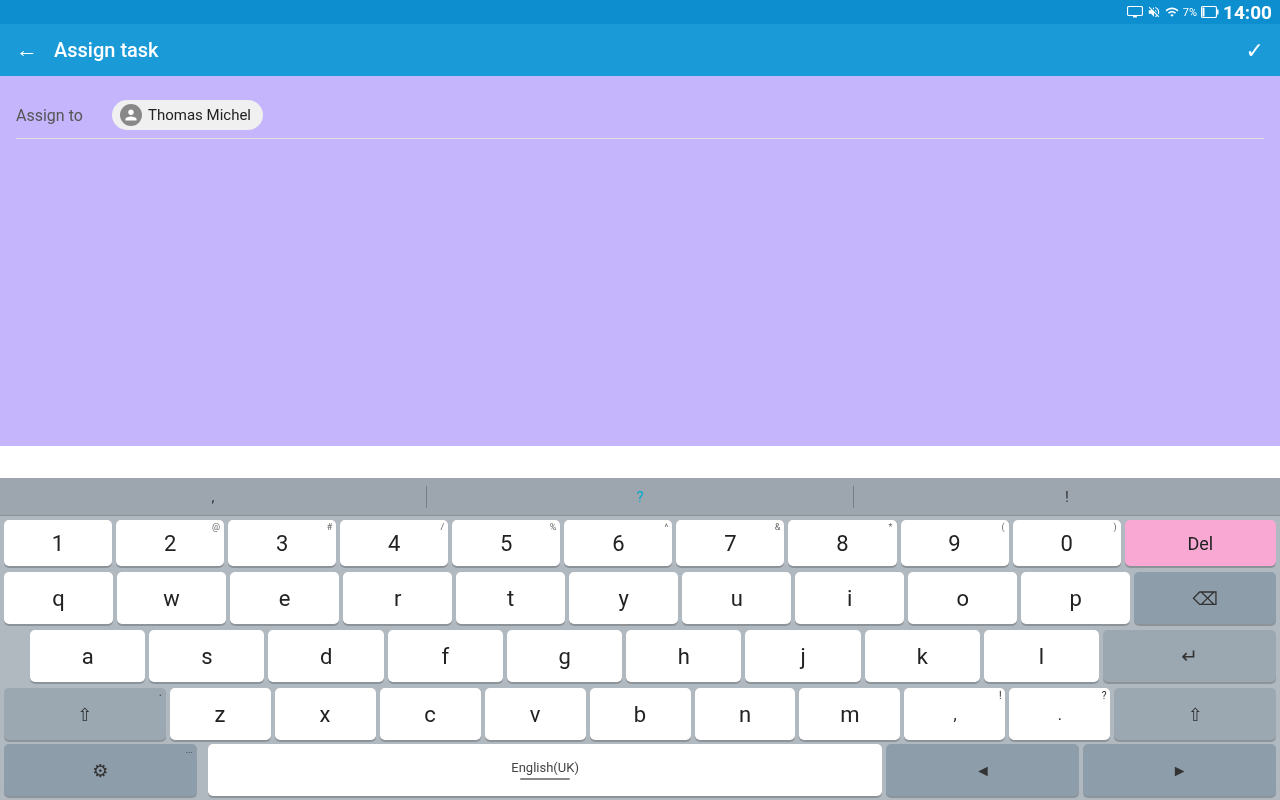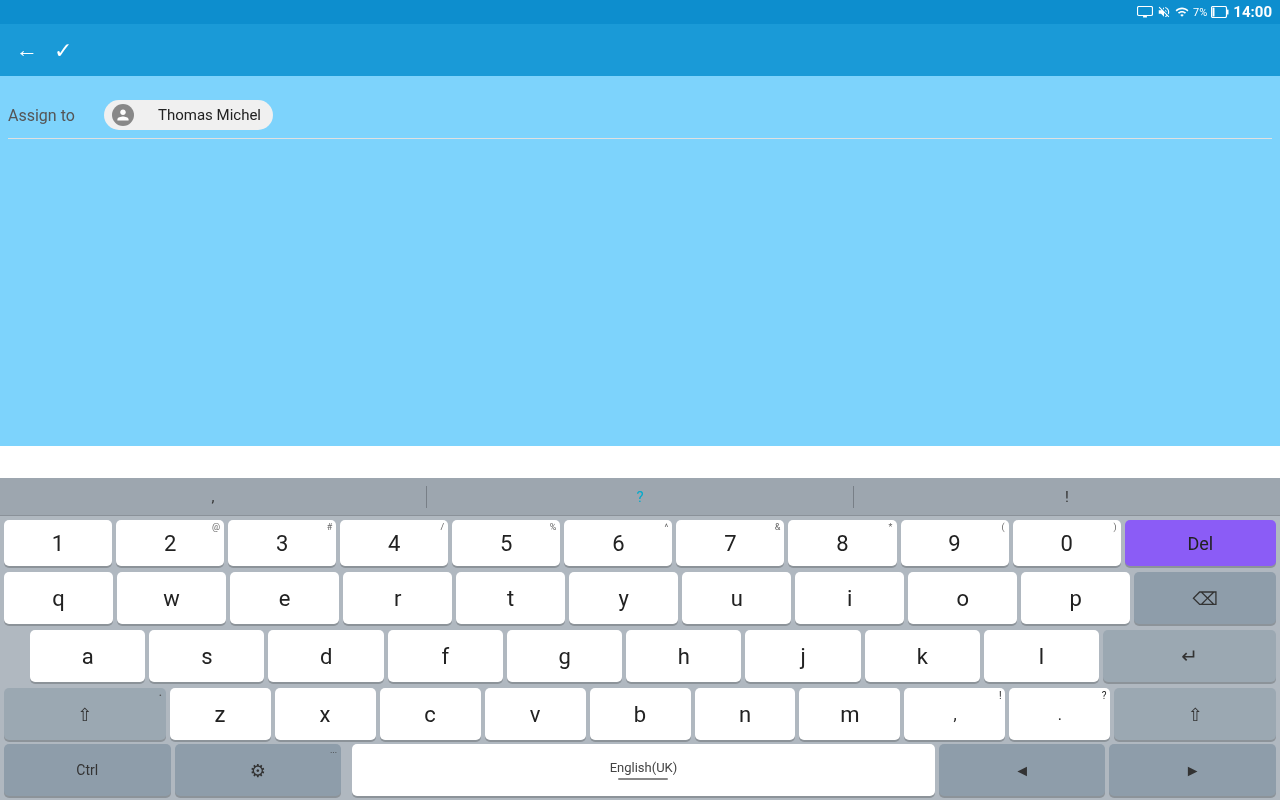--- a/index.html
+++ b/index.html
@@ -45,40 +45,40 @@
       flex: 1;
     }
     .app-bar .confirm-btn {
       color: white;
       font-size: 22px;
       cursor: pointer;
     }
 
     
     .content {
-      background: #7dd3fc;
-      padding: 16px 8px;
+      background: #c4b5fd;
+      padding: 16px 16px;
       min-height: 370px;
     }
     .assign-row {
       display: flex;
       align-items: center;
       gap: 16px;
       padding: 8px 0;
       border-bottom: 1px solid #e0e0e0;
     }
     .assign-label {
       color: #555;
       font-size: 16px;
       min-width: 80px;
     }
     .assignee-chip {
       display: flex;
       align-items: center;
-      gap: 24px;
+      gap: 6px;
       background: #f0f0f0;
       border-radius: 16px;
       padding: 4px 12px 4px 8px;
       cursor: pointer;
     }
     .assignee-avatar {
       width: 22px; height: 22px;
       border-radius: 50%;
       background: #888;
       display: flex; align-items: center; justify-content: center;
@@ -150,21 +150,21 @@
       position: absolute;
       top: 2px; right: 4px;
       font-size: 9px;
       color: #666;
     }
     .key.num-row { height: 46px; }
     .key.letter-row { height: 52px; }
     .key.bottom-row { height: 52px; }
     .key.bottom-bar { height: 52px; }
     .key.special-text { font-size: 14px; }
-    .key.del-key { background: #8b5cf6; font-size: 14px; flex: 1.4; }
+    .key.del-key { background: #f9a8d4; font-size: 14px; flex: 1.4; }
     .key.del-key span { font-size: 18px; }
     .key.enter-key { background: #9ba8b2; flex: 1.4; }
     .key.shift-key { background: #9ba8b2; flex: 1.6; }
     .space-bar {
       background: white;
       border-radius: 5px;
       width: 100%;
       height: 52px;
       display: flex;
       align-items: center;
@@ -196,26 +196,27 @@
       </svg>
     <svg width="14" height="14" viewBox="0 0 24 24" fill="white">
         <path d="M1 9l2 2c5.07-5.07 13.28-5.07 18.36-.01L23 9C16.93 2.93 7.08 2.93 1 9zm8 8l3 3 3-3c-1.65-1.66-4.34-1.66-6 0zm-4-4 2 2c2.76-2.76 7.24-2.76 10 0l2-2C15.14 9.14 8.87 9.14 5 13z"></path>
       </svg>
     <span style="color:white;font-size:11px;">7%</span>
     <svg width="18" height="12" viewBox="0 0 18 12" fill="none">
         <rect x="0.5" y="0.5" width="15" height="11" rx="1.5" stroke="white" stroke-width="1.2"></rect>
         <rect x="16" y="3.5" width="1.5" height="5" rx="0.5" fill="white"></rect>
         <rect x="1.5" y="1.5" width="2" height="9" rx="0.5" fill="white"></rect>
       </svg>
-    <span style="color:white;font-size:15px;font-weight:bold;">14:00</span>
+    <span style="color:white;font-size:19px;font-weight:bold;">14:00</span>
   </div>
 </div>
 
 <div class="app-bar">
   <div class="back-btn">←</div>
+  <div class="title">Assign task</div>
   <div class="confirm-btn">✓</div>
 </div>
 
 <div class="content">
   <div class="assign-row">
     <span class="assign-label">Assign to</span>
     <div class="assignee-chip">
       <div class="assignee-avatar">
         <svg viewBox="0 0 24 24">
             <path d="M12 12c2.7 0 4.8-2.1 4.8-4.8S14.7 2.4 12 2.4 7.2 4.5 7.2 7.2 9.3 12 12 12zm0 2.4c-3.2 0-9.6 1.6-9.6 4.8v2.4h19.2v-2.4c0-3.2-6.4-4.8-9.6-4.8z"></path>
@@ -291,21 +292,20 @@
     <div class="key bottom-row">v</div>
     <div class="key bottom-row">b</div>
     <div class="key bottom-row">n</div>
     <div class="key bottom-row">m</div>
     <div class="key bottom-row" style="font-size:16px;">,<span style="font-size:10px;position:absolute;top:2px;right:4px;">!</span></div>
     <div class="key bottom-row" style="font-size:16px;">.<span style="font-size:10px;position:absolute;top:2px;right:4px;">?</span></div>
     <div class="key bottom-row dark shift-key" style="font-size:18px;">⇧</div>
   </div>
 
   <div class="ctrl-sym-row">
-    <div class="key bottom-bar dark special-text wider">Ctrl</div>
     <div class="key bottom-bar dark gear-key wider">⚙<span style="position:absolute;top:4px;right:4px;font-size:9px;color:#333;">···</span></div>
 
     <div class="space-bar" style="flex:7;display:flex;flex-direction:column;align-items:center;justify-content:center;background:white;border-radius:5px;box-shadow:0 2px 0 rgba(0,0,0,0.2);cursor:pointer;">
       <span class="lang-label">English(UK)</span>
       <div class="space-indicator" style="width:50px;height:2px;background:#888;margin-top:3px;border-radius:1px;"></div>
     </div>
     <div class="key bottom-bar dark arrow-key wider">◄</div>
     <div class="key bottom-bar dark arrow-key wider">►</div>
   </div>
 </div>

